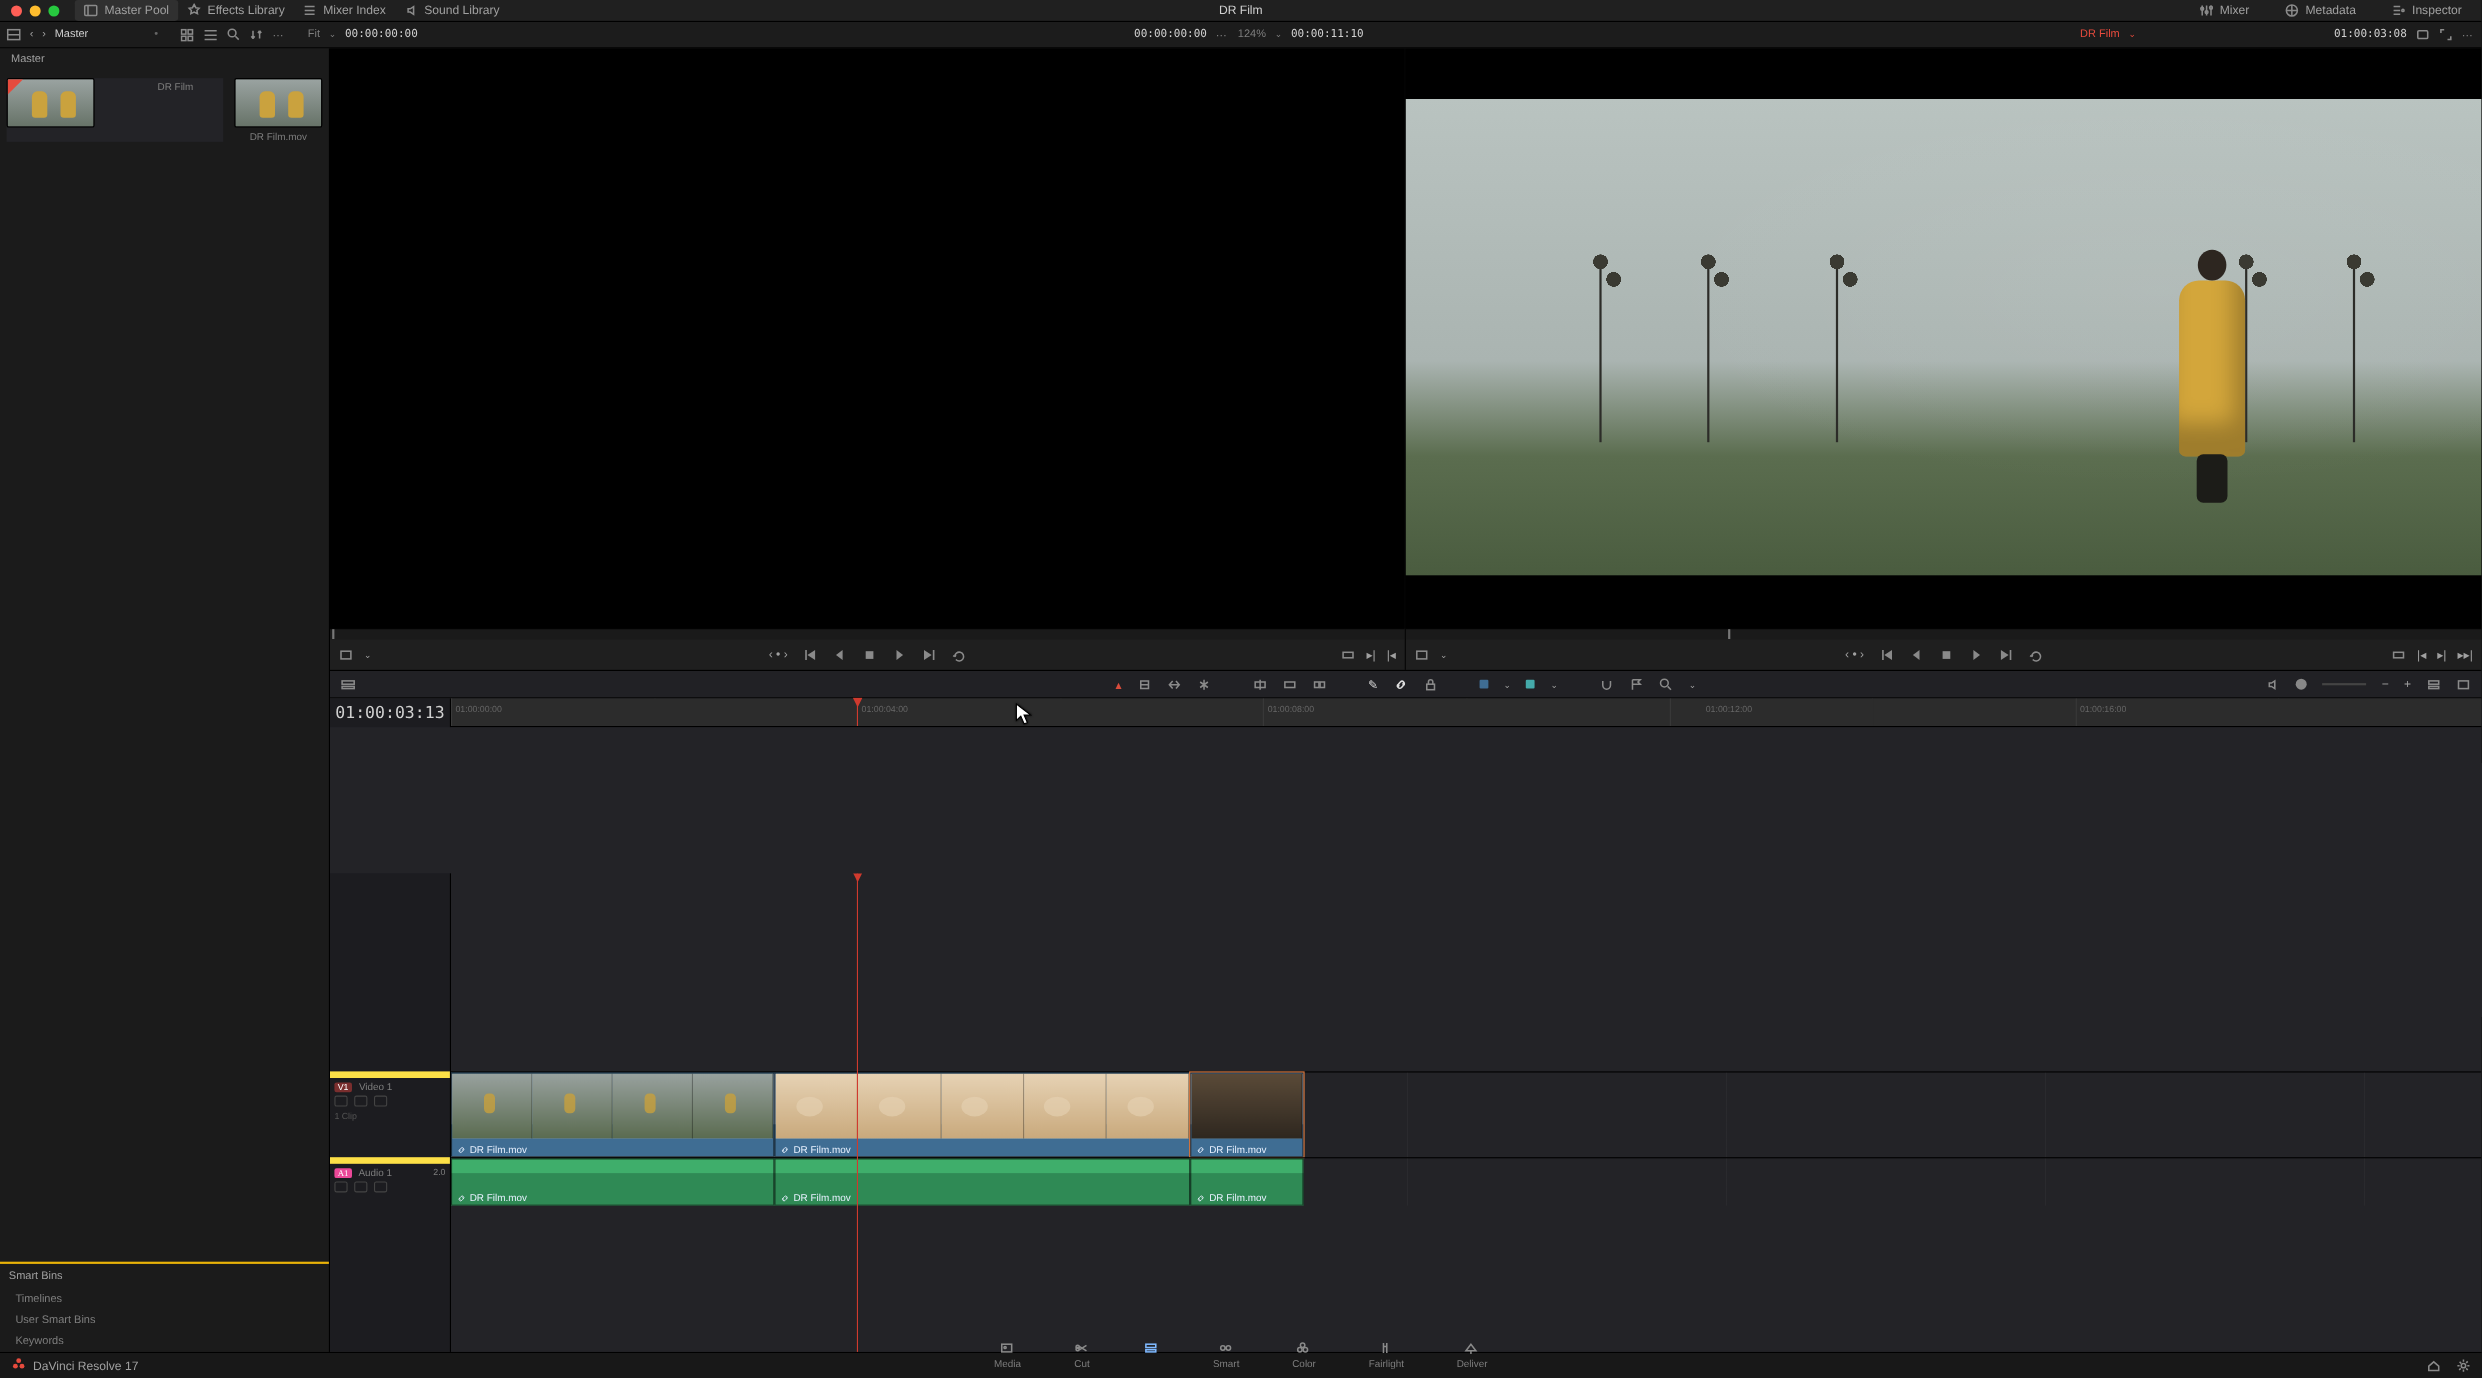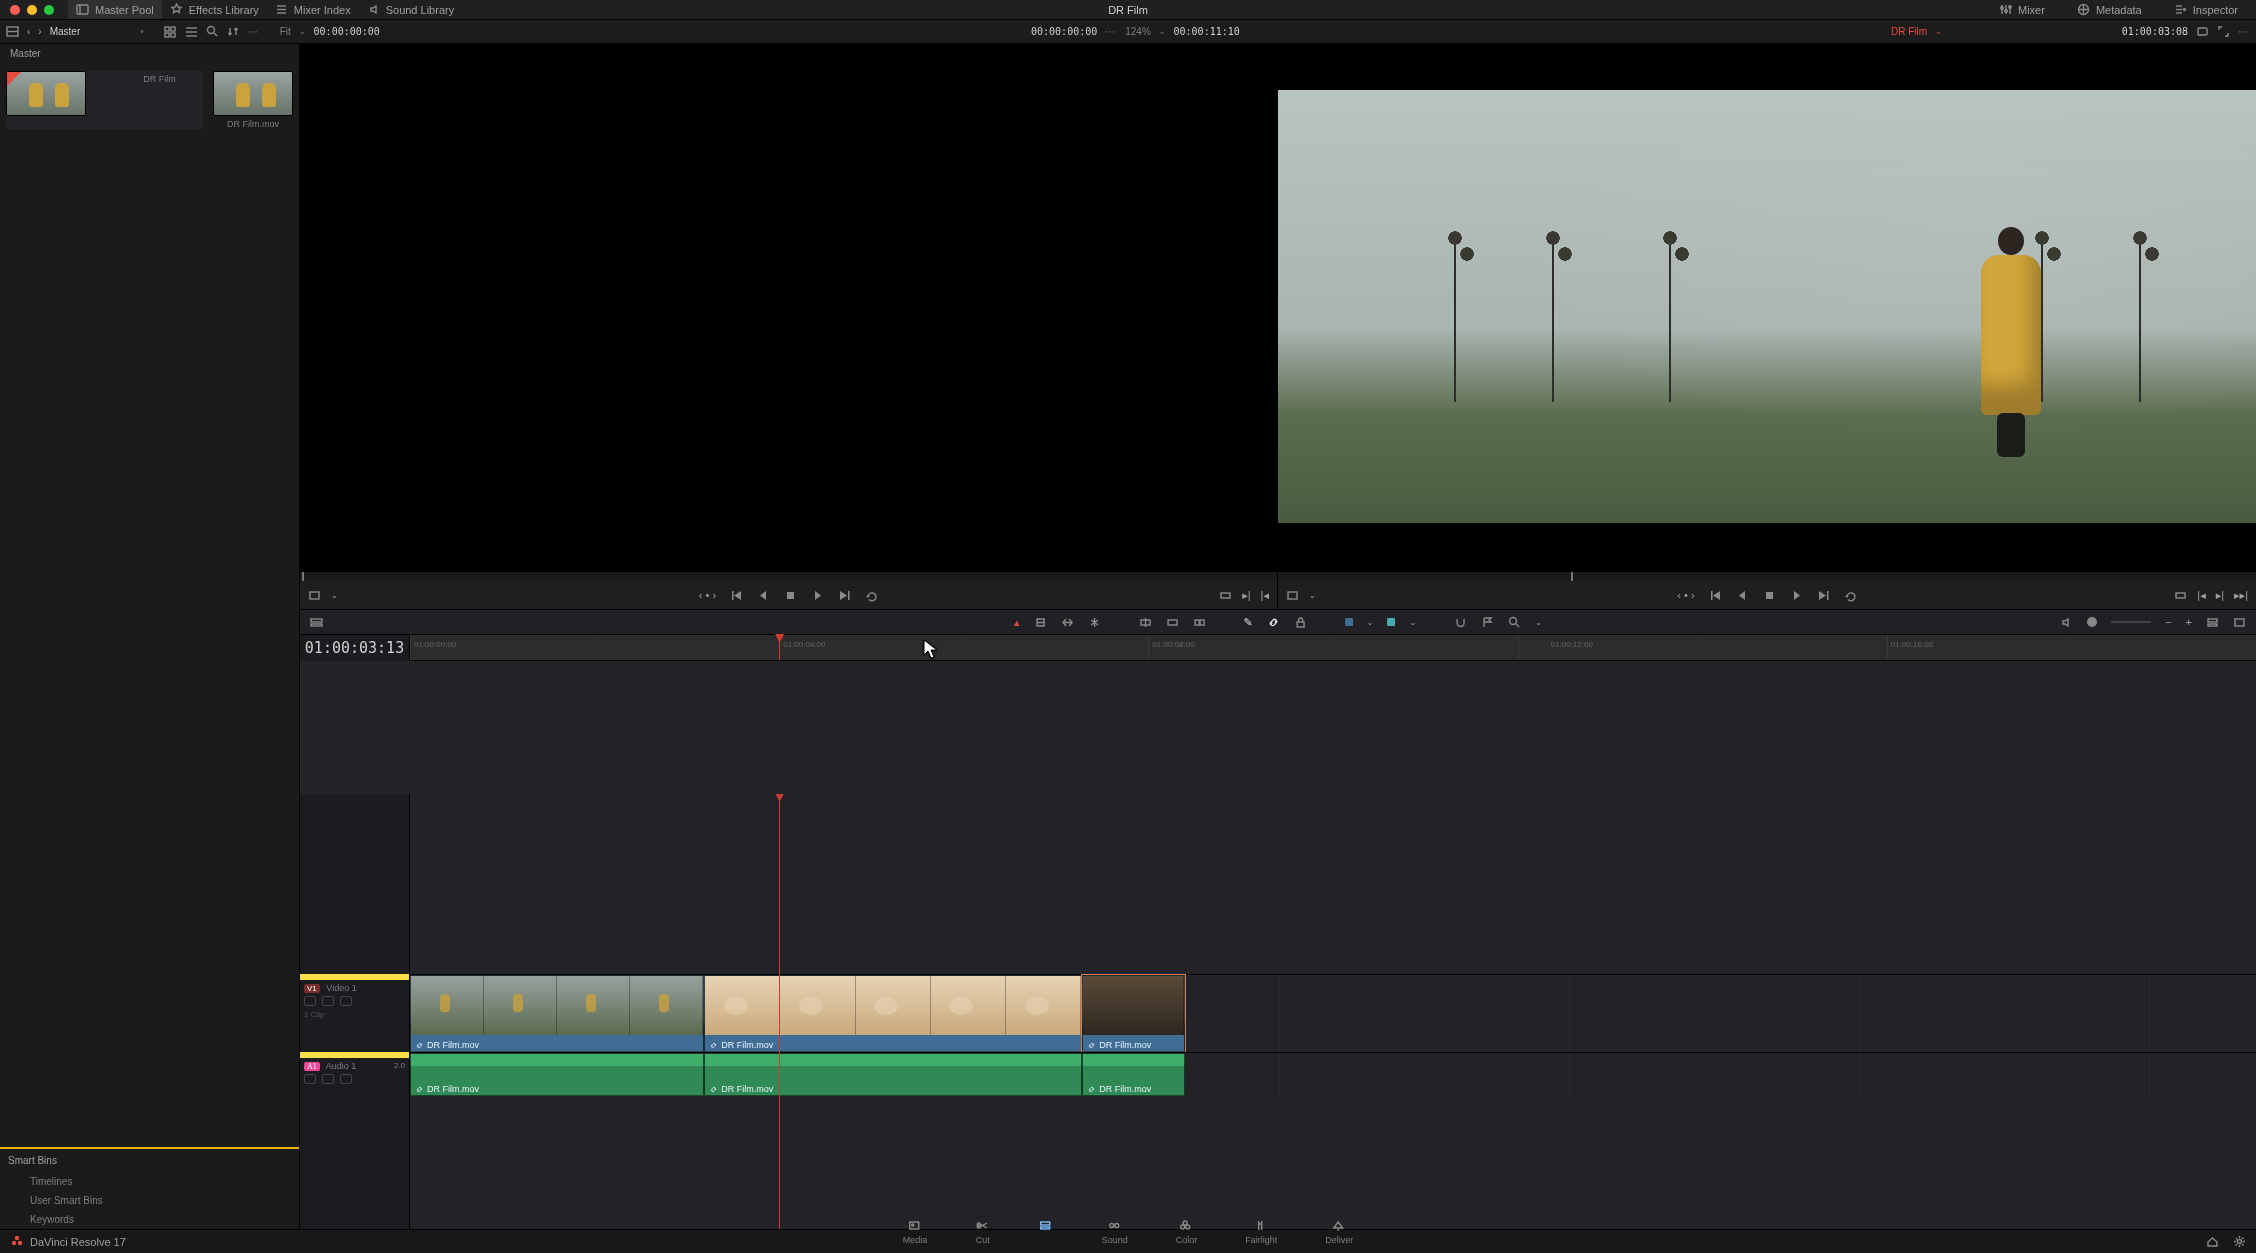--- a/index.html
+++ b/index.html
@@ -55,21 +55,21 @@
   .bin-header{ padding:4px 10px; font-size:10px; color:var(--fg-mid); }
   .media-grid { padding:8px 6px; display:flex; gap:10px; }
   .media-thumb { width:80px; }
   .media-thumb .img { width:80px; height:45px; border-radius:2px; position:relative; background:linear-gradient(#9aa3a1,#677368); border:1px solid #000; overflow:hidden;}
   .media-thumb .img .fig { position:absolute; width:14px; height:24px; background:#caa23e; border-radius:5px 5px 3px 3px; top:11px;}
   .media-thumb .img .fig.a{ left:22px; } .media-thumb .img .fig.b{ left:48px; }
   .media-thumb.timeline .img::before { content:""; position:absolute; left:0; top:0; border-top:14px solid var(--accent-red); border-right:14px solid transparent;}
   .media-thumb .lbl { text-align:center; font-size:9px; color:var(--fg-dim); margin-top:3px; white-space:nowrap; overflow:hidden; text-overflow:ellipsis;}
   .smartbins { margin-top:auto; border-top:2px solid #eab308; font-size:10px;}
   .smartbins .hdr { padding:6px 8px; color:var(--fg-mid); }
-  .smartbins .item { padding:4px 30px; color:var(--fg-dim); }
+  .smartbins .item { padding:4px 14px; color:var(--fg-dim); }
 
   .right-stack { display:flex; flex-direction:column; }
 
   
   .viewers { display:grid; grid-template-columns:1fr 1fr; height:565px; background:#141414; }
   .viewer { display:flex; flex-direction:column; border-right:1px solid #000;}
   .viewer:last-child { border-right:none; }
   .viewer .canvas { flex:1; background:#000; position:relative; margin:0; }
   .program-image {
     position:absolute; inset:46px 0 48px 0;
@@ -735,21 +735,21 @@
             <rect x="2" y="8" width="9" height="2"></rect>
           </svg>
           <span>Edit</span>
         </div>
         <div class="page">
           <svg class="ic lg" style="">
             <circle cx="4" cy="6.5" r="2"></circle>
             <circle cx="9" cy="6.5" r="2"></circle>
             <line x1="6" y1="6.5" x2="7" y2="6.5"></line>
           </svg>
-          <span>Sound</span>
+          <span>Smart</span>
         </div>
         <div class="page">
           <svg class="ic lg" style="">
             <circle cx="6.5" cy="4" r="2"></circle>
             <circle cx="4" cy="8" r="2"></circle>
             <circle cx="9" cy="8" r="2"></circle>
           </svg>
           <span>Color</span>
         </div>
         <div class="page">

